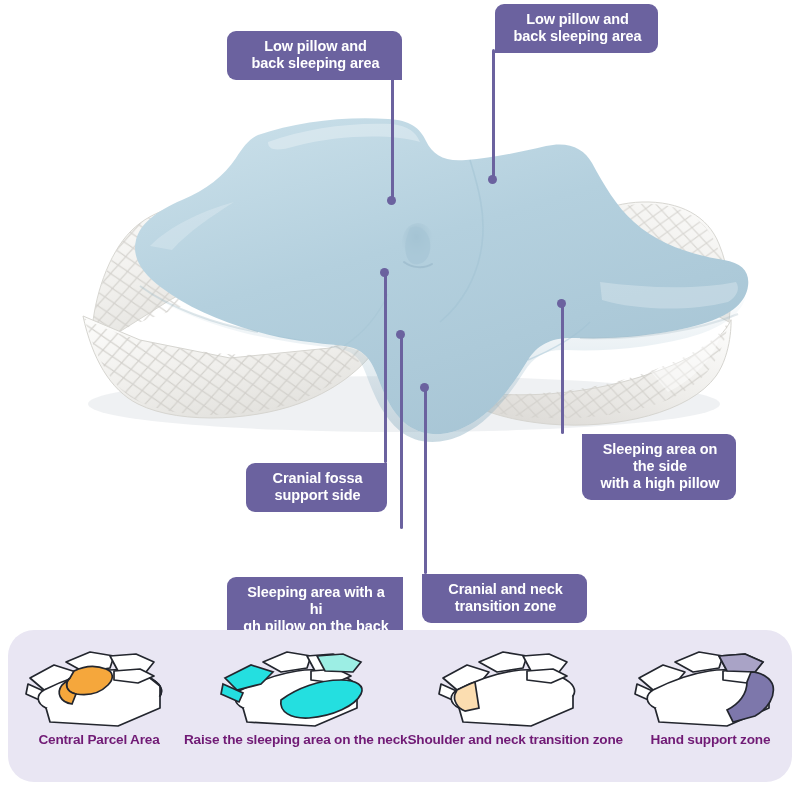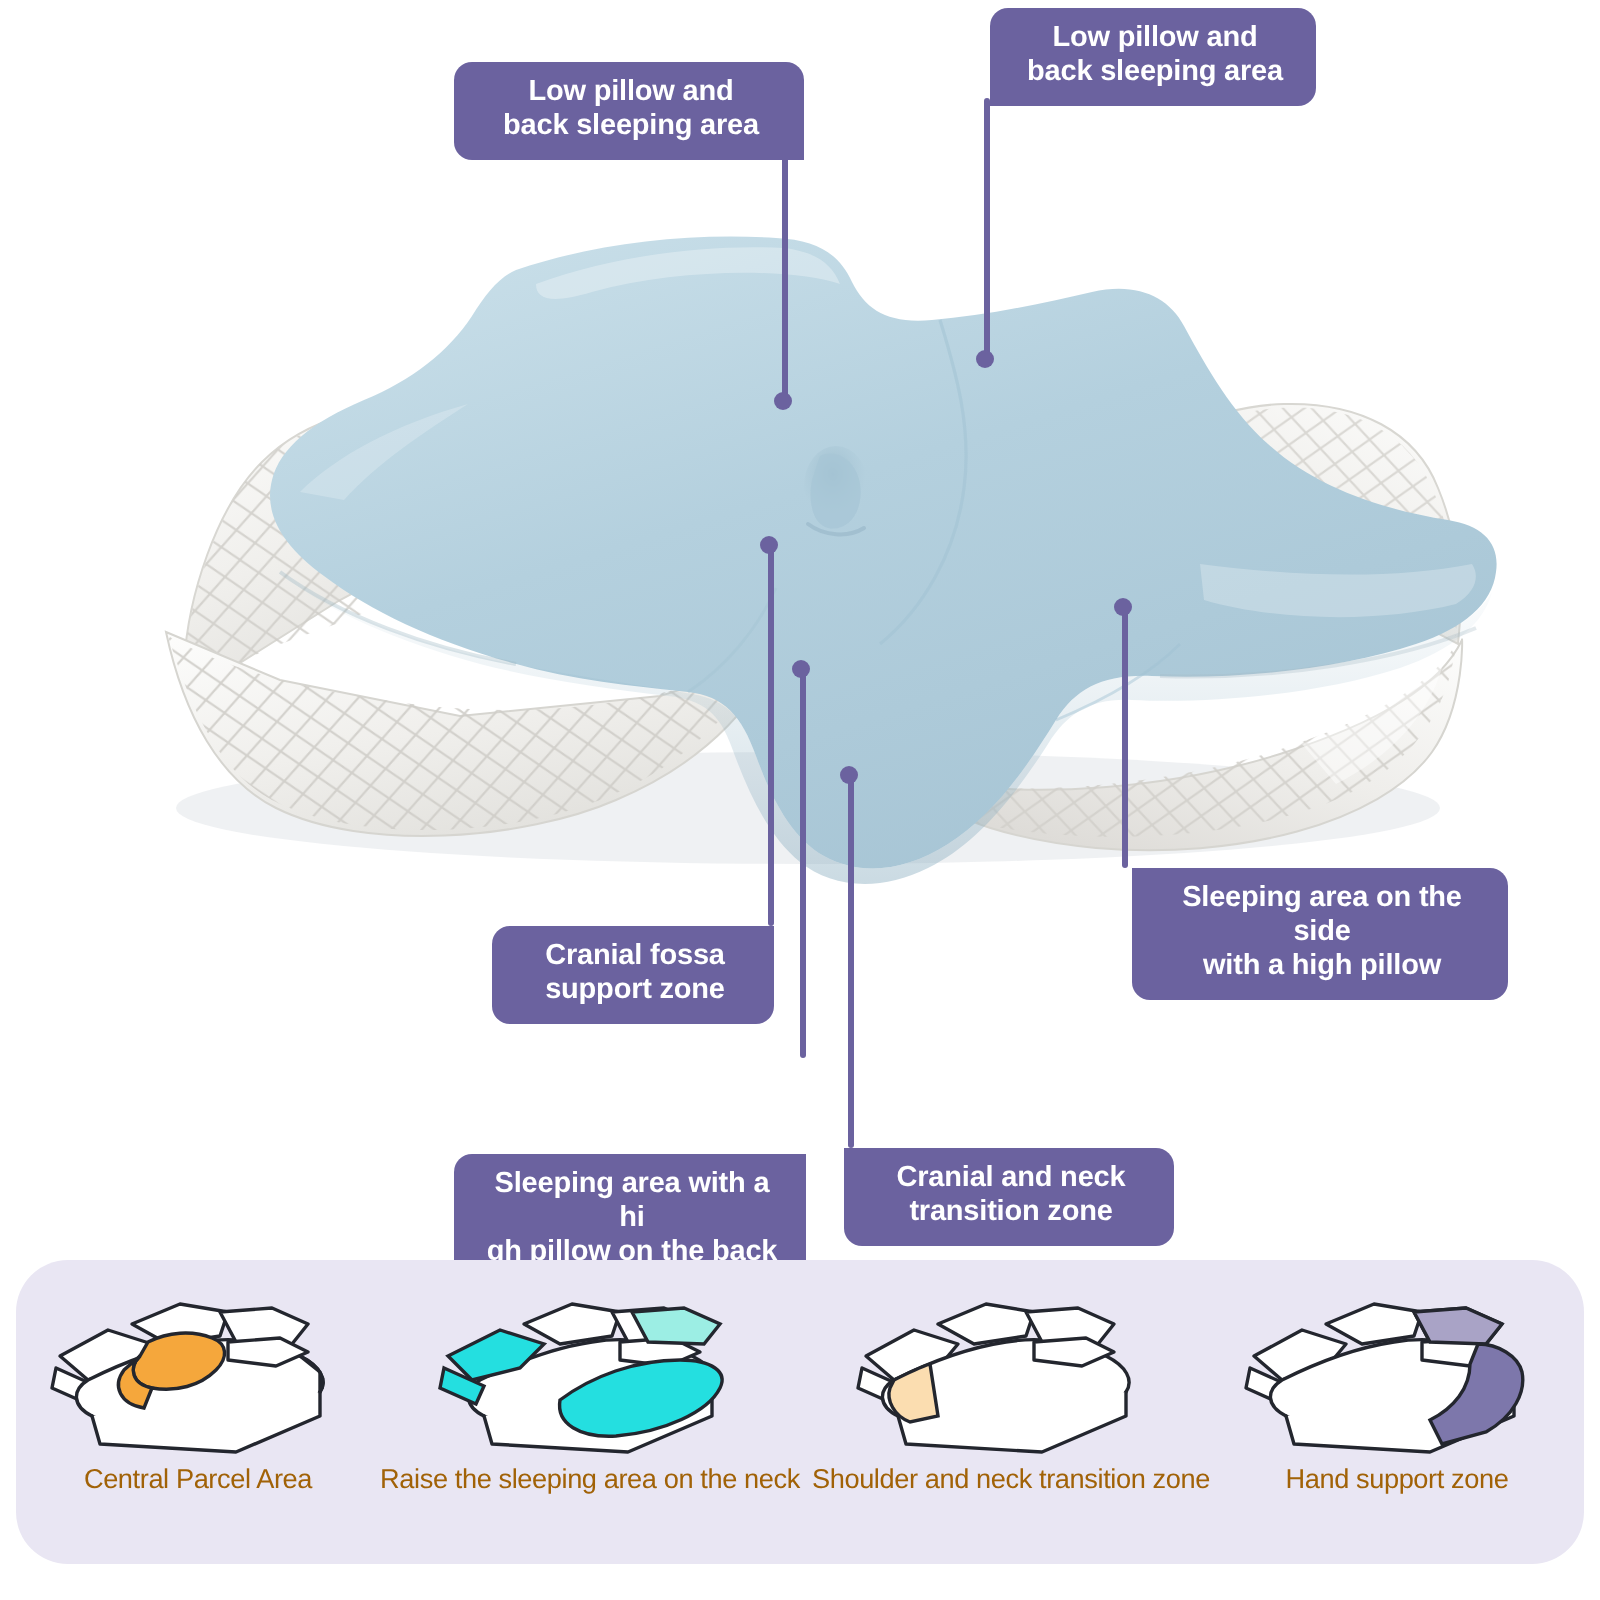--- a/index.html
+++ b/index.html
@@ -45,21 +45,21 @@
     background:#e9e6f3;border-radius:26px;
   }
   .panel-row{
     position:absolute;left:0;top:0;width:784px;height:152px;
     display:flex;align-items:flex-start;justify-content:space-between;
     padding:8px 6px 0 6px;box-sizing:border-box;
   }
   .cell{display:flex;flex-direction:column;align-items:center;}
   .cell .art{height:92px;display:block;}
   .cell .cap{
-    font-size:13.6px;font-weight:400;color:#a16207;margin-top:2px;
+    font-size:13.6px;font-weight:700;color:#701a75;margin-top:2px;
     white-space:nowrap;letter-spacing:-0.2px;
   }
 </style>
 </head>
 <body>
 
 <div id="stage">
 
   <div class="photo">
     <svg width="800" height="620" viewBox="0 0 800 620">
@@ -212,26 +212,26 @@
       <div class="leader" style="left: 391px; top: 76px; height: 125px;"></div>
       <div class="dot" style="left: 386.8px; top: 196px;"></div>
       <div class="badge notch-br" style="left: 227px; top: 31px; width: 175px; min-height: 45px;">Low pillow and
 back sleeping area</div>
       <div class="leader" style="left: 492px; top: 49px; height: 131px;"></div>
       <div class="dot" style="left: 487.8px; top: 175px;"></div>
       <div class="badge notch-bl" style="left: 495px; top: 4px; width: 163px; min-height: 45px;">Low pillow and
 back sleeping area</div>
       <div class="leader" style="left: 561px; top: 303px; height: 131px;"></div>
       <div class="dot" style="left: 556.8px; top: 299px;"></div>
-      <div class="badge notch-tl" style="left: 566px; top: 434px; width: 188px; min-height: 45px;">Sleeping area on the side
+      <div class="badge notch-tl" style="left: 582px; top: 434px; width: 154px; min-height: 45px;">Sleeping area on the side
 with a high pillow</div>
       <div class="leader" style="left: 384.4px; top: 272px; height: 191px;"></div>
       <div class="dot" style="left: 380.2px; top: 268px;"></div>
       <div class="badge notch-tr" style="left: 246px; top: 463px; width: 141px; min-height: 45px;">Cranial fossa
-support zone</div>
+support side</div>
       <div class="leader" style="left: 400.4px; top: 334px; height: 195px;"></div>
       <div class="dot" style="left: 396.2px; top: 330px;"></div>
       <div class="badge notch-tr" style="left: 227px; top: 529px; width: 176px; min-height: 45px; margin-top: 48px;">Sleeping area with a hi
 gh pillow on the back</div>
       <div class="leader" style="left: 424.4px; top: 387px; height: 187px;"></div>
       <div class="dot" style="left: 420.2px; top: 383px;"></div>
       <div class="badge notch-tl" style="left: 422px; top: 574px; width: 165px; min-height: 45px;">Cranial and neck
 transition zone</div>
     </div>
 

